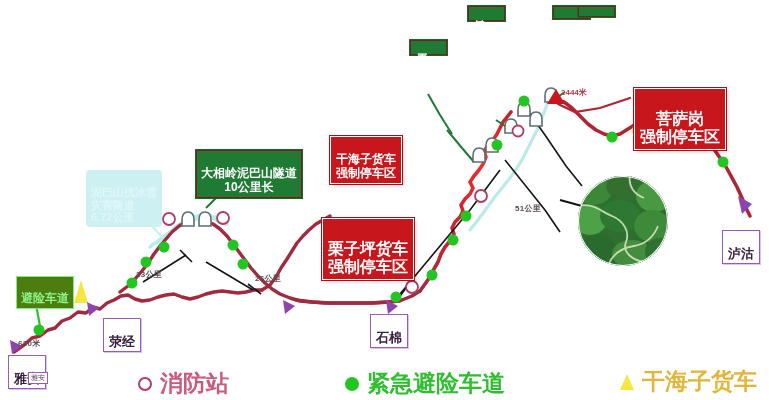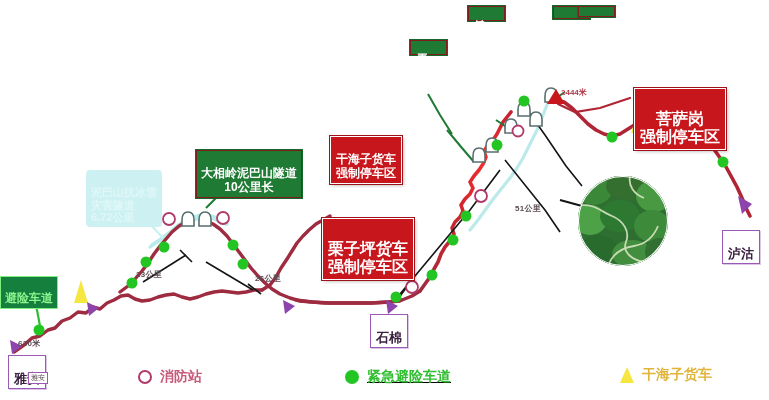--- a/index.html
+++ b/index.html
@@ -103,21 +103,21 @@
     width: 769px;
     height: 40px;
     z-index: 8;
   }
   .leg-item {
     position: absolute;
     display: flex;
     align-items: center;
     gap: 8px;
     font-weight: bold;
-    font-size: 14px;
+    font-size: 23px;
   }
   .leg-ring {
     width: 14px; height: 14px;
     border: 2px solid #b03a6a;
     border-radius: 50%;
     box-sizing: border-box;
   }
   .leg-dot {
     width: 14px; height: 14px;
     background: #22c522;
@@ -364,21 +364,21 @@
 
   <div class="lbl green-box vert" style="left:578px; top:6px; font-size:12px;">
     <span>拖乌山</span>
   </div>
 
   <div class="lbl green-box" style="left:196px; top:150px; font-size:12px;">
     <span>大相岭泥巴山隧道
 10公里长</span>
   </div>
 
-  <div class="lbl" style="left:0; top:276px; font-size:12px; background:#15803d; color:#8df58d; border:1px solid #7ff07f; padding:2px 4px; font-weight:bold;">
+  <div class="lbl" style="left:16px; top:276px; font-size:12px; background:#4d7c0f; color:#8df58d; border:1px solid #7ff07f; padding:2px 4px; font-weight:bold;">
     <span>避险车道</span>
   </div>
 
   <div class="lbl cyan-box" style="left:86px; top:170px; width:76px; font-size:11px;">
     <span>泥巴山抗冰雪
 灾害隧道
 6.72公里</span>
   </div>
 
   <div class="lbl red-box" style="left:330px; top:136px; font-size:12px;">
@@ -396,20 +396,23 @@
 强制停车区</span>
   </div>
 
   <div class="lbl city-box" style="left:8px; top:355px; font-size:13px;">
     <span>雅安</span>
   </div>
   <div class="lbl dist" style="left:18px; top:331px;">
     <span>630米</span>
   </div>
 
+  <div class="lbl city-box" style="left:103px; top:318px; font-size:13px;">
+    <span>荥经</span>
+  </div>
 
 
   <div class="lbl city-box" style="left:722px; top:230px; font-size:13px;">
     <span>泸沽</span>
   </div>
 
   <div class="lbl city-box" style="left:370px; top:314px; font-size:13px;">
     <span>石棉</span>
   </div>
 
@@ -433,21 +436,21 @@
     <span>雅安</span>
   </div>
 
   <div id="legend">
 
     <div class="leg-item" style="left:138px; top:8px;">
       <span class="leg-ring"></span>
       <span class="leg-txt-fire">消防站</span>
     </div>
 
-    <div class="leg-item" style="left:345px; top:8px;text-decoration:underline;">
+    <div class="leg-item" style="left:345px; top:8px;">
       <span class="leg-dot"></span>
       <span class="leg-txt-lane">紧急避险车道</span>
     </div>
 
     <div class="leg-item" style="left:620px; top:6px;">
       <span class="leg-tri"></span>
       <span class="leg-txt-check">干海子货车</span>
     </div>
 
   </div>

